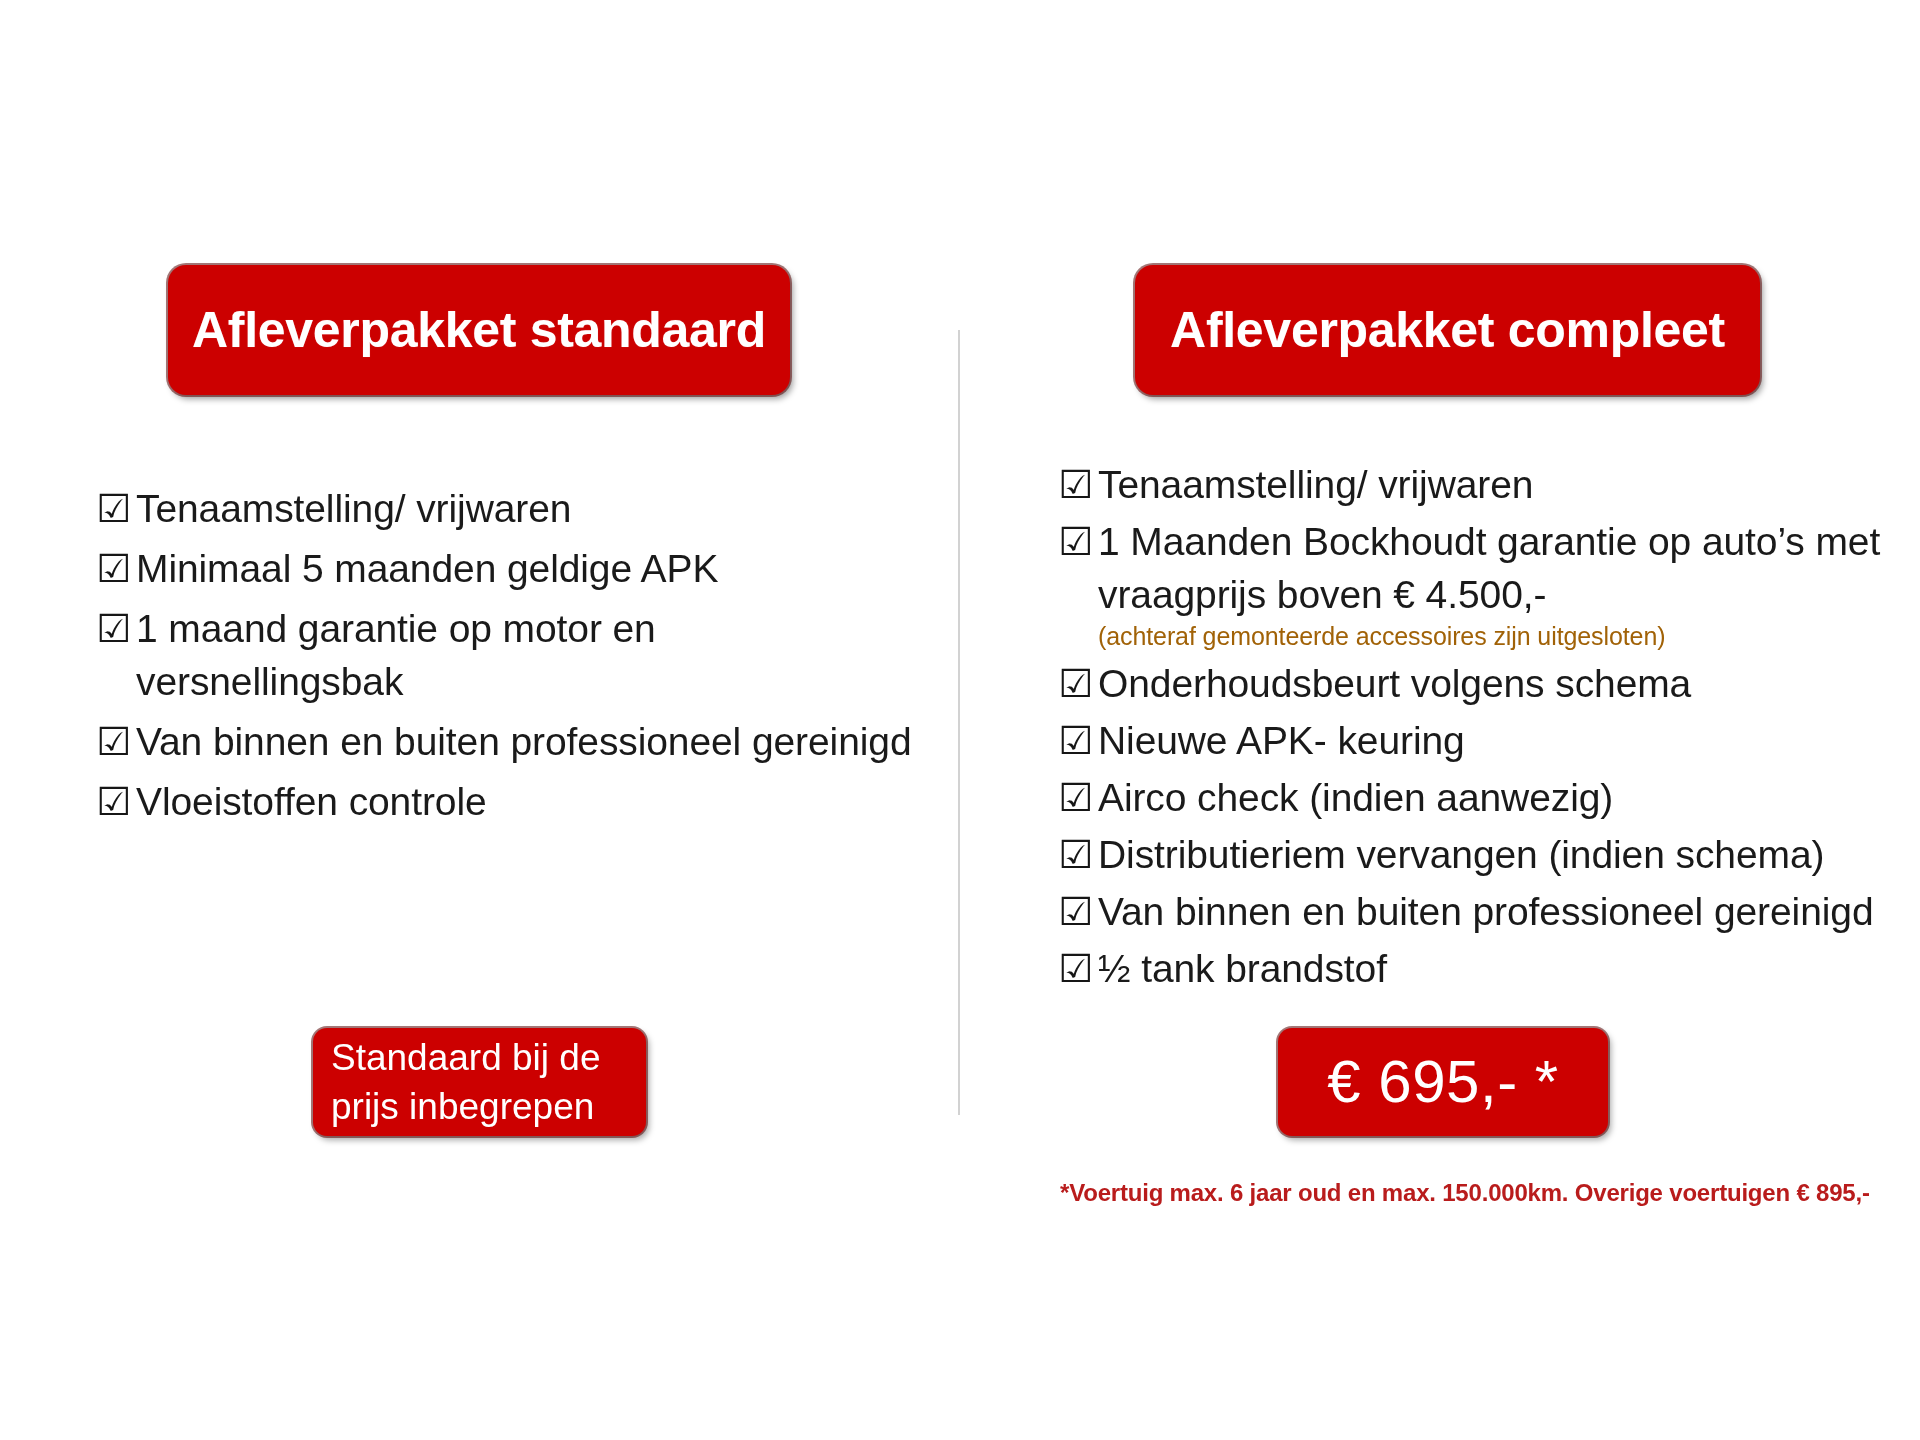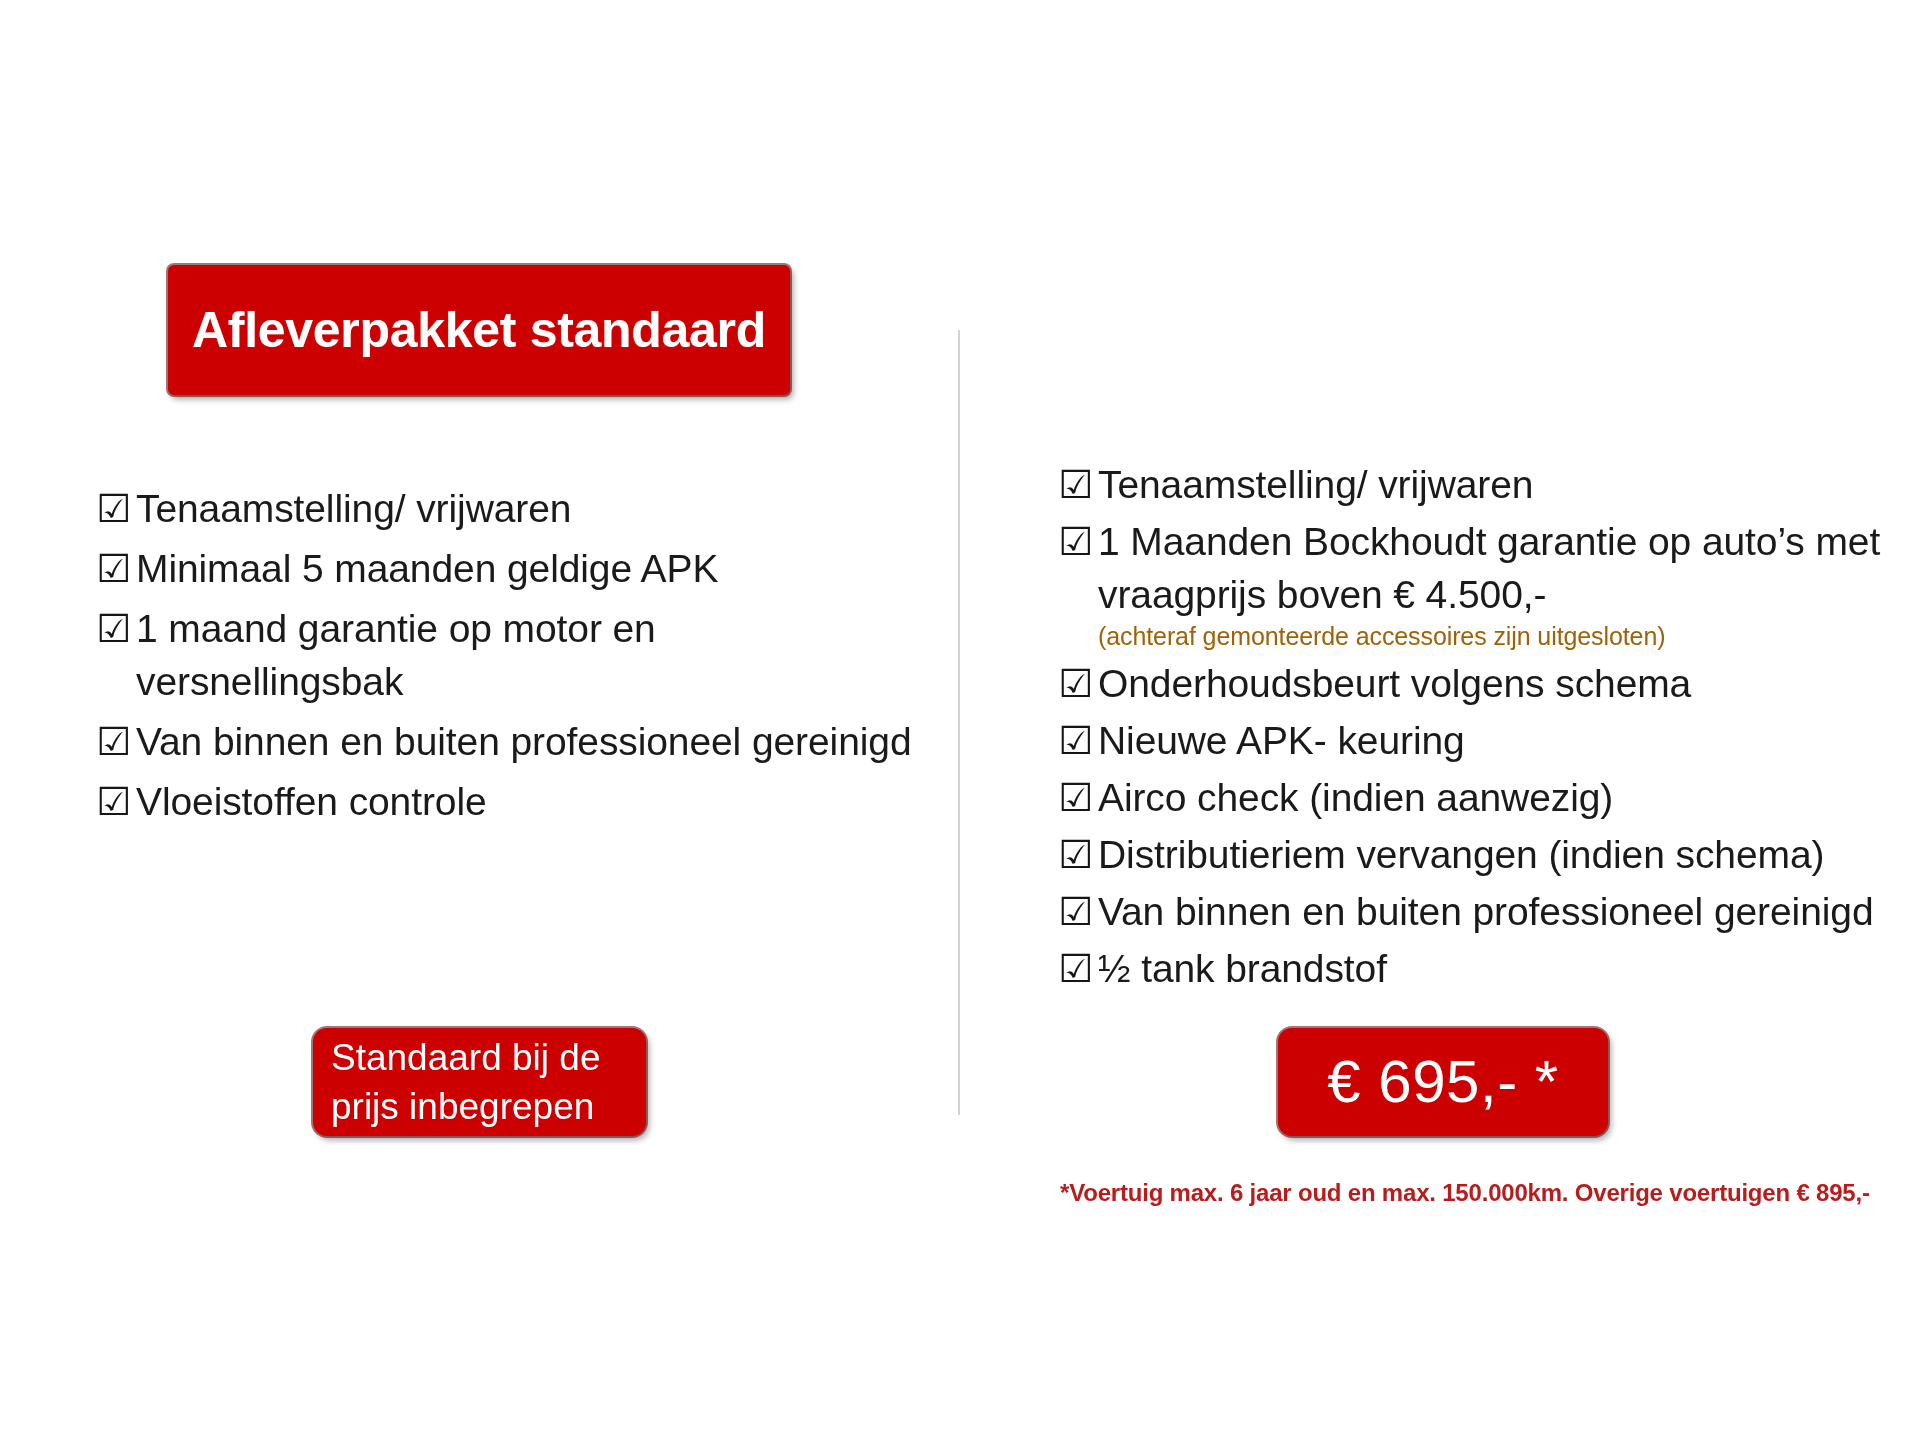--- a/index.html
+++ b/index.html
@@ -40,21 +40,21 @@
     top: 0;
     height: 1440px;
   }
   .column-left  { left: 0px;    width: 958px; }
   .column-right { left: 958px;  width: 962px; }
 
   
   .banner {
     position: absolute;
     background: #CC0000;
-    border-radius: 6px;
+    border-radius: 18px;
     box-shadow:
        0 0 0 2px rgba(90,10,10,0.55),
        3px 4px 6px rgba(0,0,0,0.38);
     display: flex;
     align-items: center;
     justify-content: center;
     box-sizing: border-box;
   }
   .banner-title {
     color: #ffffff;
@@ -220,20 +220,23 @@
     <div class="pill pill-left">
       <span class="pill-text">Standaard bij de prijs inbegrepen</span>
     </div>
 
   </div>
 
   <div class="divider"></div>
 
   <div class="column column-right">
 
+    <div class="banner banner-right" style="left:177px;">
+      <span class="banner-title">Afleverpakket compleet</span>
+    </div>
 
     <ul class="checklist checklist-right" style="left:100px;">
       <li class="check-item">
         <span class="check-box">☑</span>
         <span class="check-text">Tenaamstelling/ vrijwaren</span>
       </li>
       <li class="check-item">
         <span class="check-box">☑</span>
         <span class="check-text">
           <span>1 Maanden Bockhoudt garantie op auto’s met vraagprijs boven € 4.500,-</span>

